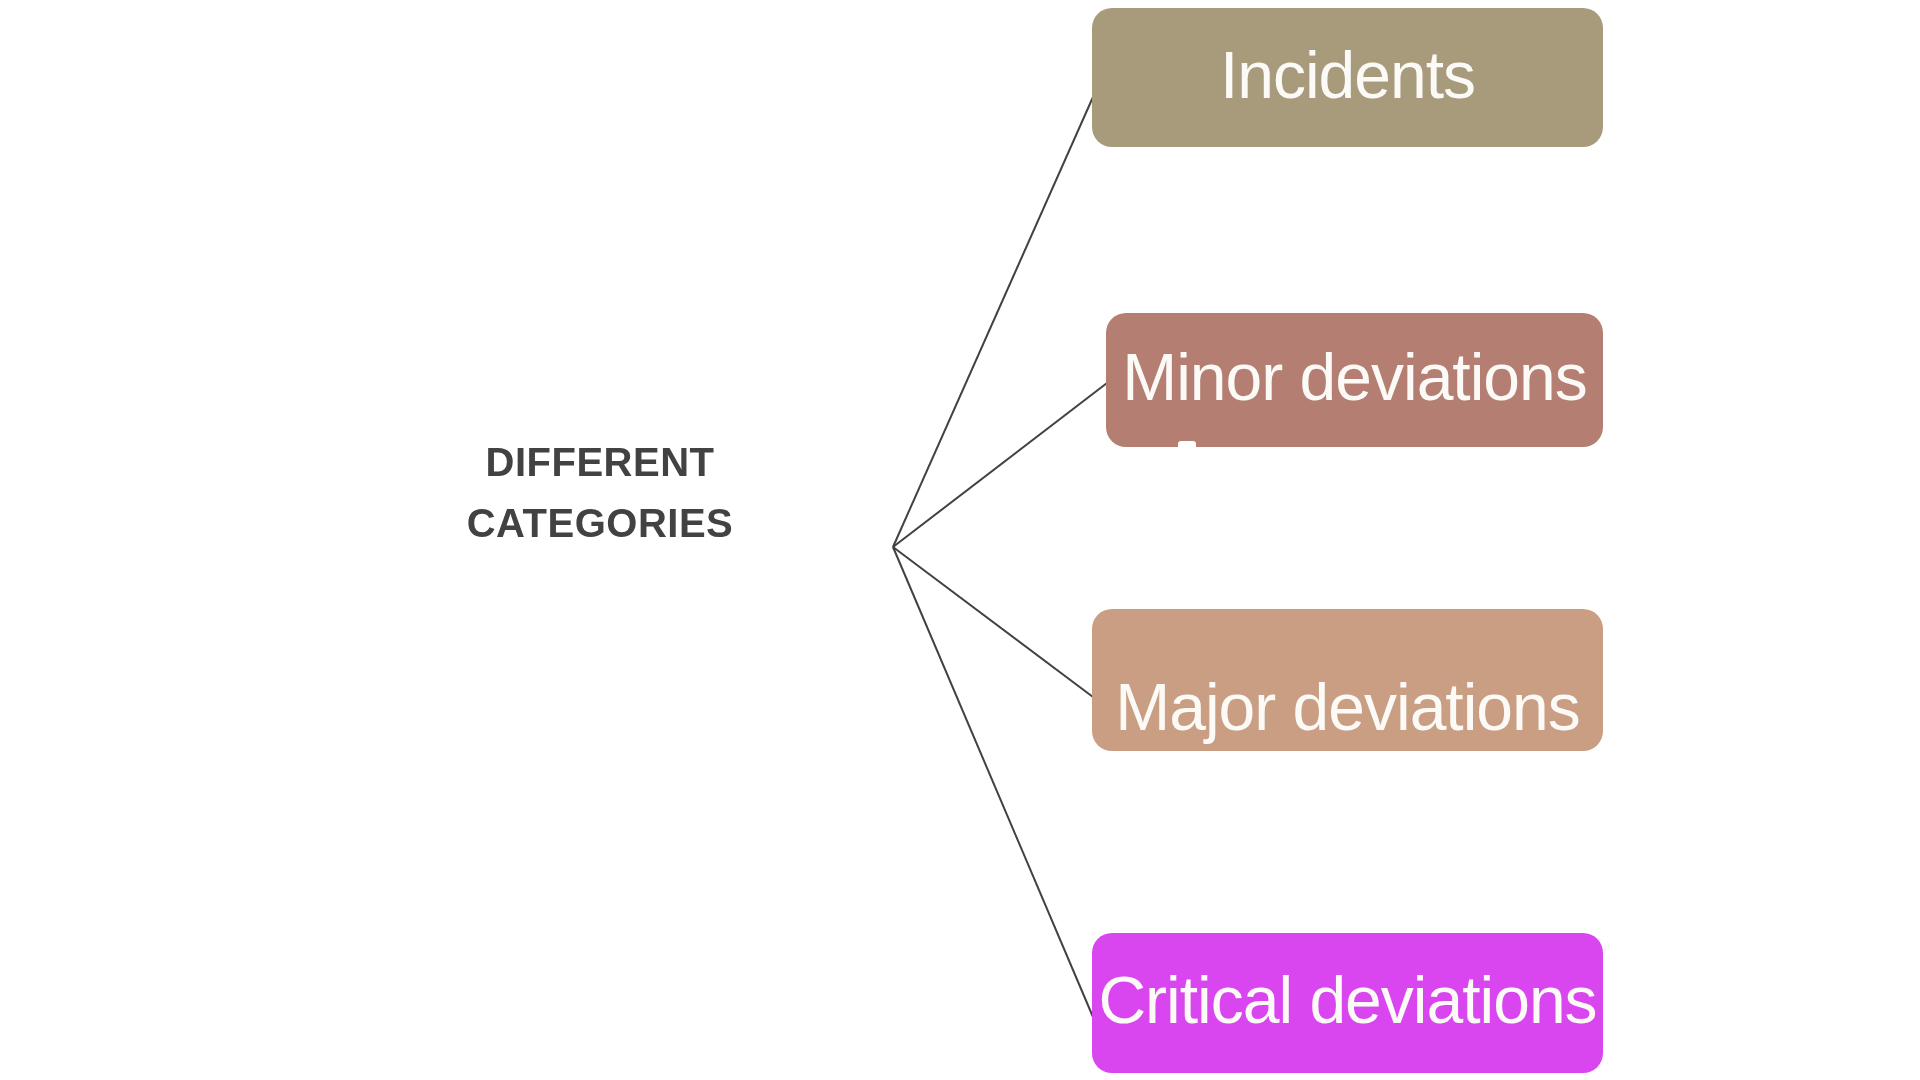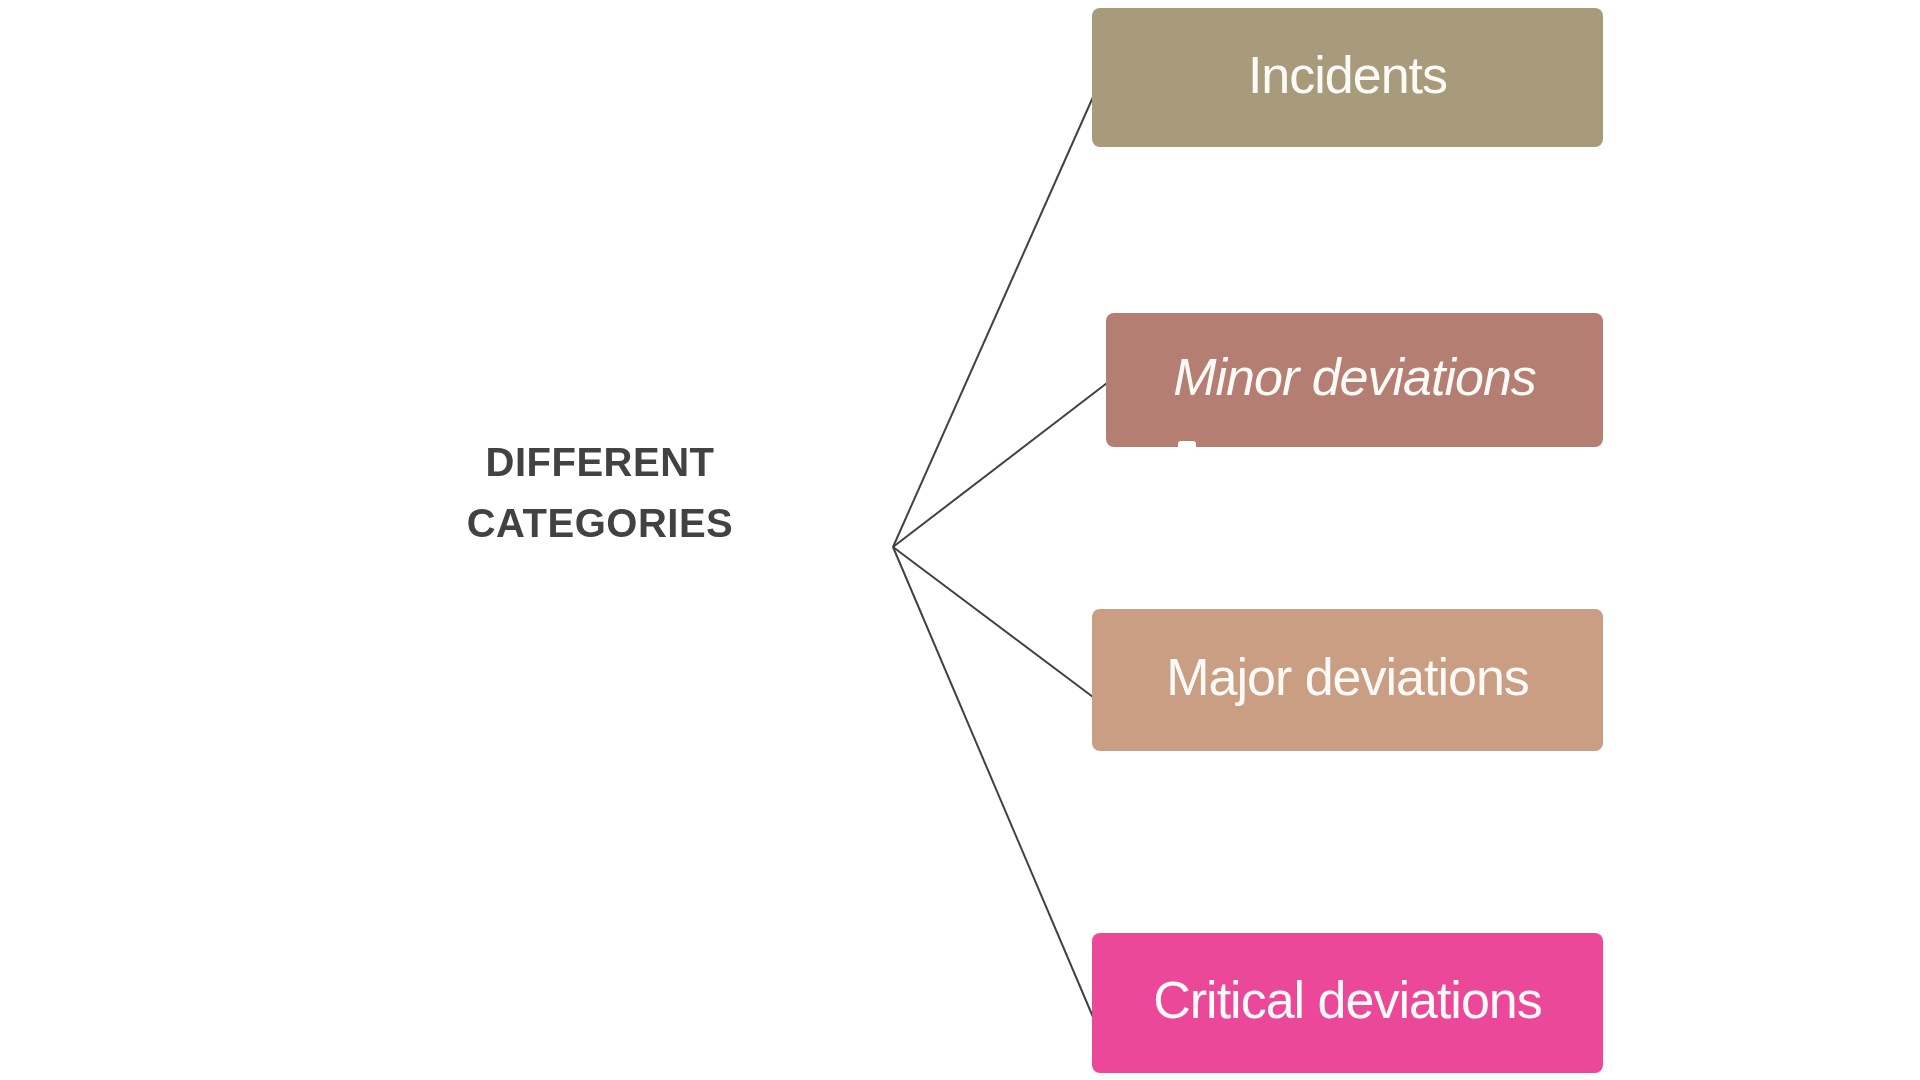--- a/index.html
+++ b/index.html
@@ -36,31 +36,31 @@
     position: absolute;
     left: 0;
     top: 0;
     width: 1920px;
     height: 1080px;
   }
 
   
   .node {
     position: absolute;
-    border-radius: 8px;
+    border-radius: 20px;
     display: flex;
     align-items: center;
     justify-content: center;
     color: #fbfaf7;
-    font-size: 52px;
+    font-size: 66px;
     letter-spacing: -1px;
     font-weight: 400;
   }
   .node-0 { left: 1092px; top: 8px;   width: 511px; height: 139px; }
-  .node-1 { left: 1106px; top: 313px; width: 497px; height: 134px; font-style: italic; }
+  .node-1 { left: 1106px; top: 313px; width: 497px; height: 134px; }
   .node-2 { left: 1092px; top: 609px; width: 511px; height: 142px; }
   .node-3 { left: 1092px; top: 933px; width: 511px; height: 140px; }
   .node .label { padding-bottom: 6px; }
 
   
   .artifact {
     position: absolute;
     left: 1178px;
     top: 441px;
     width: 18px;
@@ -89,21 +89,21 @@
   <div class="node node-0" style="background: rgb(167, 155, 124); color: rgb(251, 250, 247);">
     <span class="label">Incidents</span>
   </div>
 
   <div class="node node-1" style="background: rgb(181, 126, 114); color: rgb(251, 250, 247);">
     <span class="label">Minor deviations</span>
   </div>
 
   <div class="artifact"></div>
 
-  <div class="node node-2" style="background: rgb(201, 158, 131); color: rgb(251, 250, 247);">
+  <div class="node node-2" style="background: rgb(201, 158, 131); color: rgb(251, 250, 247); align-items: flex-end;">
     <span class="label">Major deviations</span>
   </div>
 
-  <div class="node node-3" style="background: #ec4899; color: rgb(251, 250, 247);">
+  <div class="node node-3" style="background: #d946ef; color: rgb(251, 250, 247);">
     <span class="label">Critical deviations</span>
   </div>
 
 </div>
 
 </body></html>

